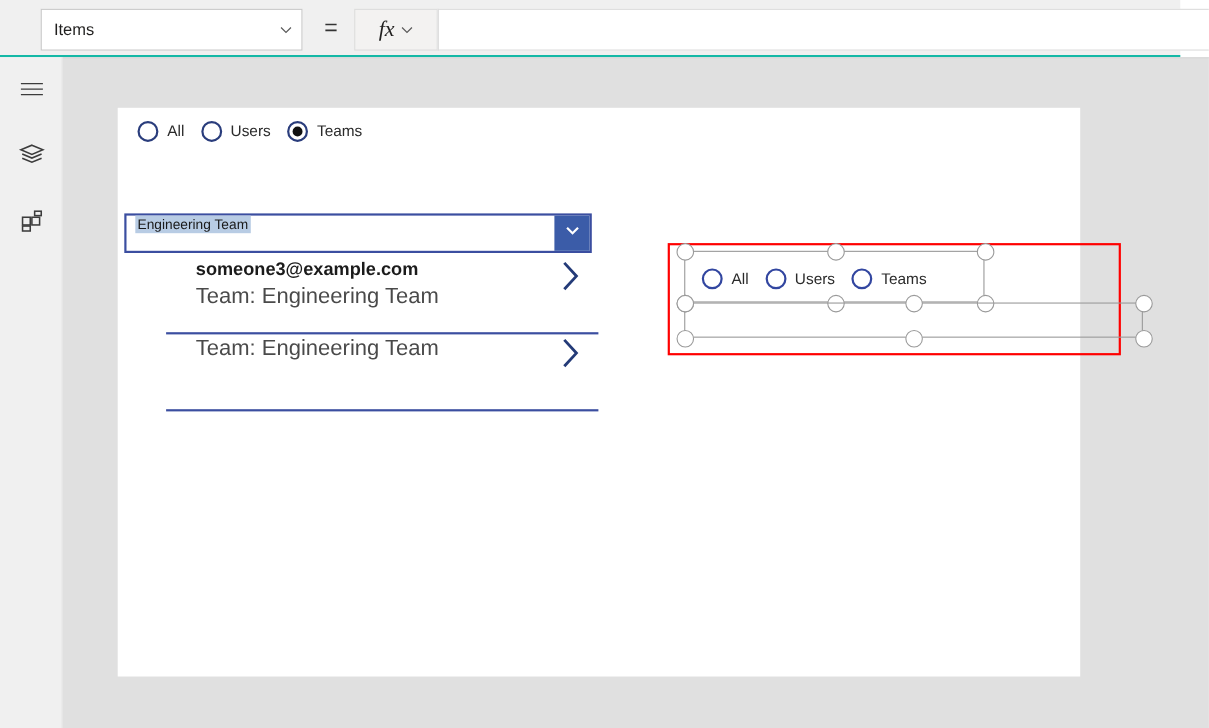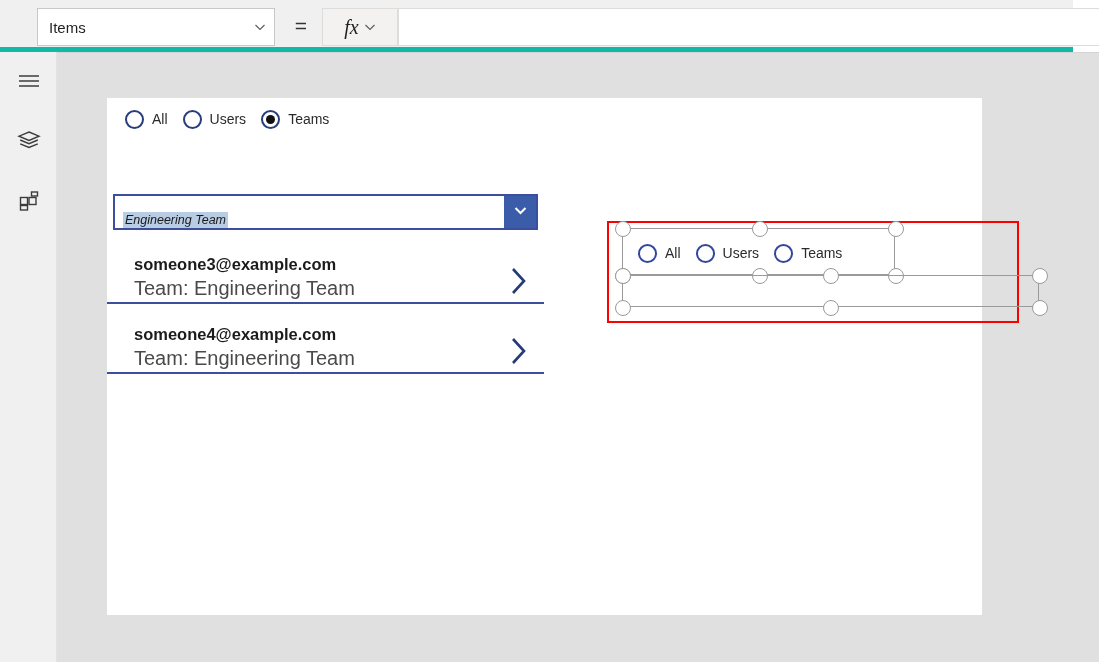--- a/index.html
+++ b/index.html
@@ -10,21 +10,21 @@
     background: #ffffff;
     font-family: "Liberation Sans", sans-serif;
   }
   #app { position: relative; width: 1099px; height: 662px; }
 
   
   .formulabar {
     position: absolute; left: 0; top: 0;
     width: 1073px; height: 52px;
     background: #f0f0f0;
-    border-bottom: 5px solid #14b8a6;
+    border-bottom: 2px solid #14b8a6;
   }
   .prop-select {
     position: absolute; left: 37px; top: 8px;
     width: 238px; height: 38px;
     background: #ffffff;
     border: 1px solid #c8c8c8;
     display: flex; align-items: center;
     padding: 0 8px 0 11px;
     cursor: pointer;
   }
@@ -141,23 +141,22 @@
   .dd {
     position: absolute; left: 6px; top: 96px;
     width: 425px; height: 36px;
     background: #ffffff;
     border: 2px solid #3b4ea0;
     display: flex; align-items: stretch;
     cursor: pointer;
   }
   .dd-text {
     flex: 1;
-    display: flex; align-items: flex-end;
+    display: flex; align-items: flex-start;
     padding-left: 8px;
-    font-style: italic;
   }
   .dd-text span {
     font-size: 12.5px; color: #1a1a1a;
     background: #b8cce4;
     padding: 1px 2px;
     font-family: "Liberation Sans", sans-serif;
   }
   .dd-btn {
     width: 32px; flex: 0 0 auto;
     background: #3b5ca8;
@@ -166,22 +165,23 @@
 
   
   .gallery {
     position: absolute; left: 0px; top: 136px;
     width: 437px;
   }
   .gal-item {
     position: relative;
     height: 70px;
     border-bottom: 2px solid #3b4ea0;
-    display: flex; align-items: flex-end;
-    cursor: pointer;
+    display: flex; align-items: flex-start;
+    cursor: pointer;
+    margin-left: 44px;
   }
   .gal-texts { flex: 1; padding-left: 27px; }
   .gal-title {
     font-size: 16.5px; font-weight: bold; color: #1b1b1b;
     font-family: "Liberation Sans", sans-serif;
     line-height: 1.35;
   }
   .gal-sub {
     font-size: 20px; color: #4a4a4a;
     font-family: "Liberation Sans", sans-serif;
@@ -334,21 +334,20 @@
             <span>
               <svg width="22" height="34" viewBox="0 0 22 34" aria-hidden="true">
                 <path d="M5 5 L16 17 L5 29" fill="none" stroke="#243b78" stroke-width="2.6"></path>
               </svg>
             </span>
           </div>
         </div>
 
         <div class="gal-item">
           <div class="gal-texts">
-            <div class="gal-title nosel">someone4@example.com</div>
             <div class="gal-sub nosel">Team: Engineering Team</div>
           </div>
           <div class="gal-chev">
             <span>
               <svg width="22" height="34" viewBox="0 0 22 34" aria-hidden="true">
                 <path d="M5 5 L16 17 L5 29" fill="none" stroke="#243b78" stroke-width="2.6"></path>
               </svg>
             </span>
           </div>
         </div>

